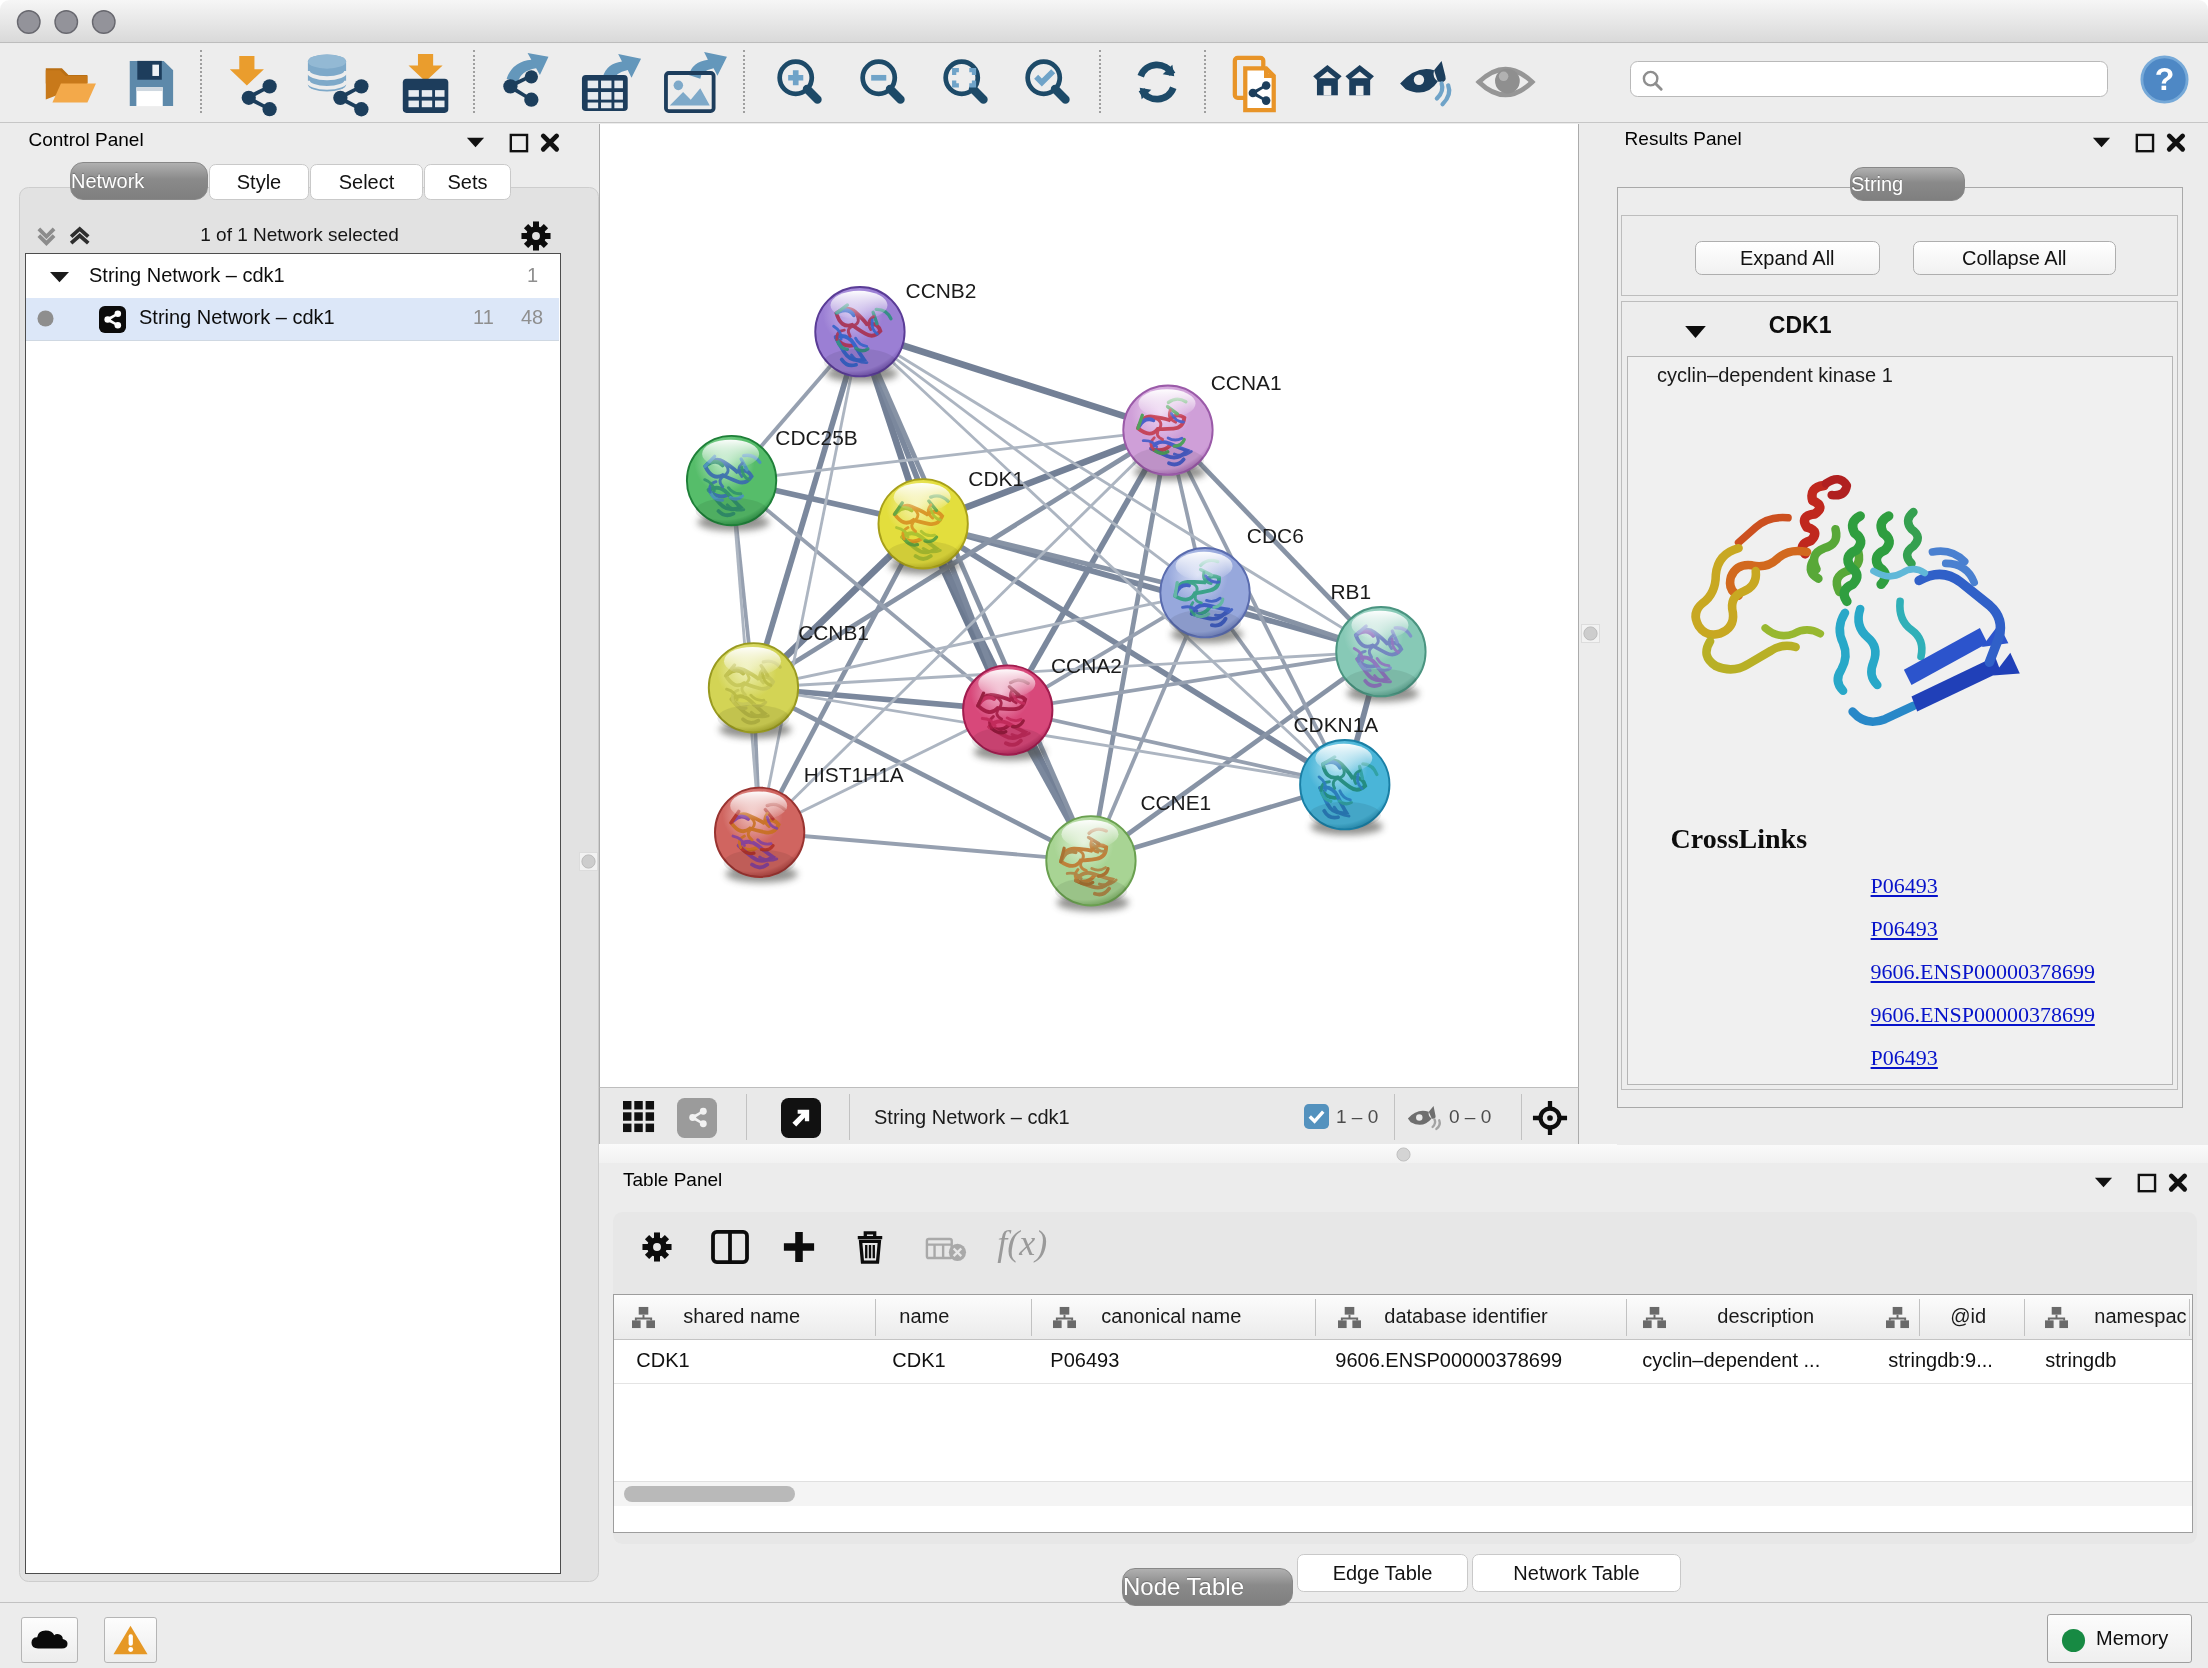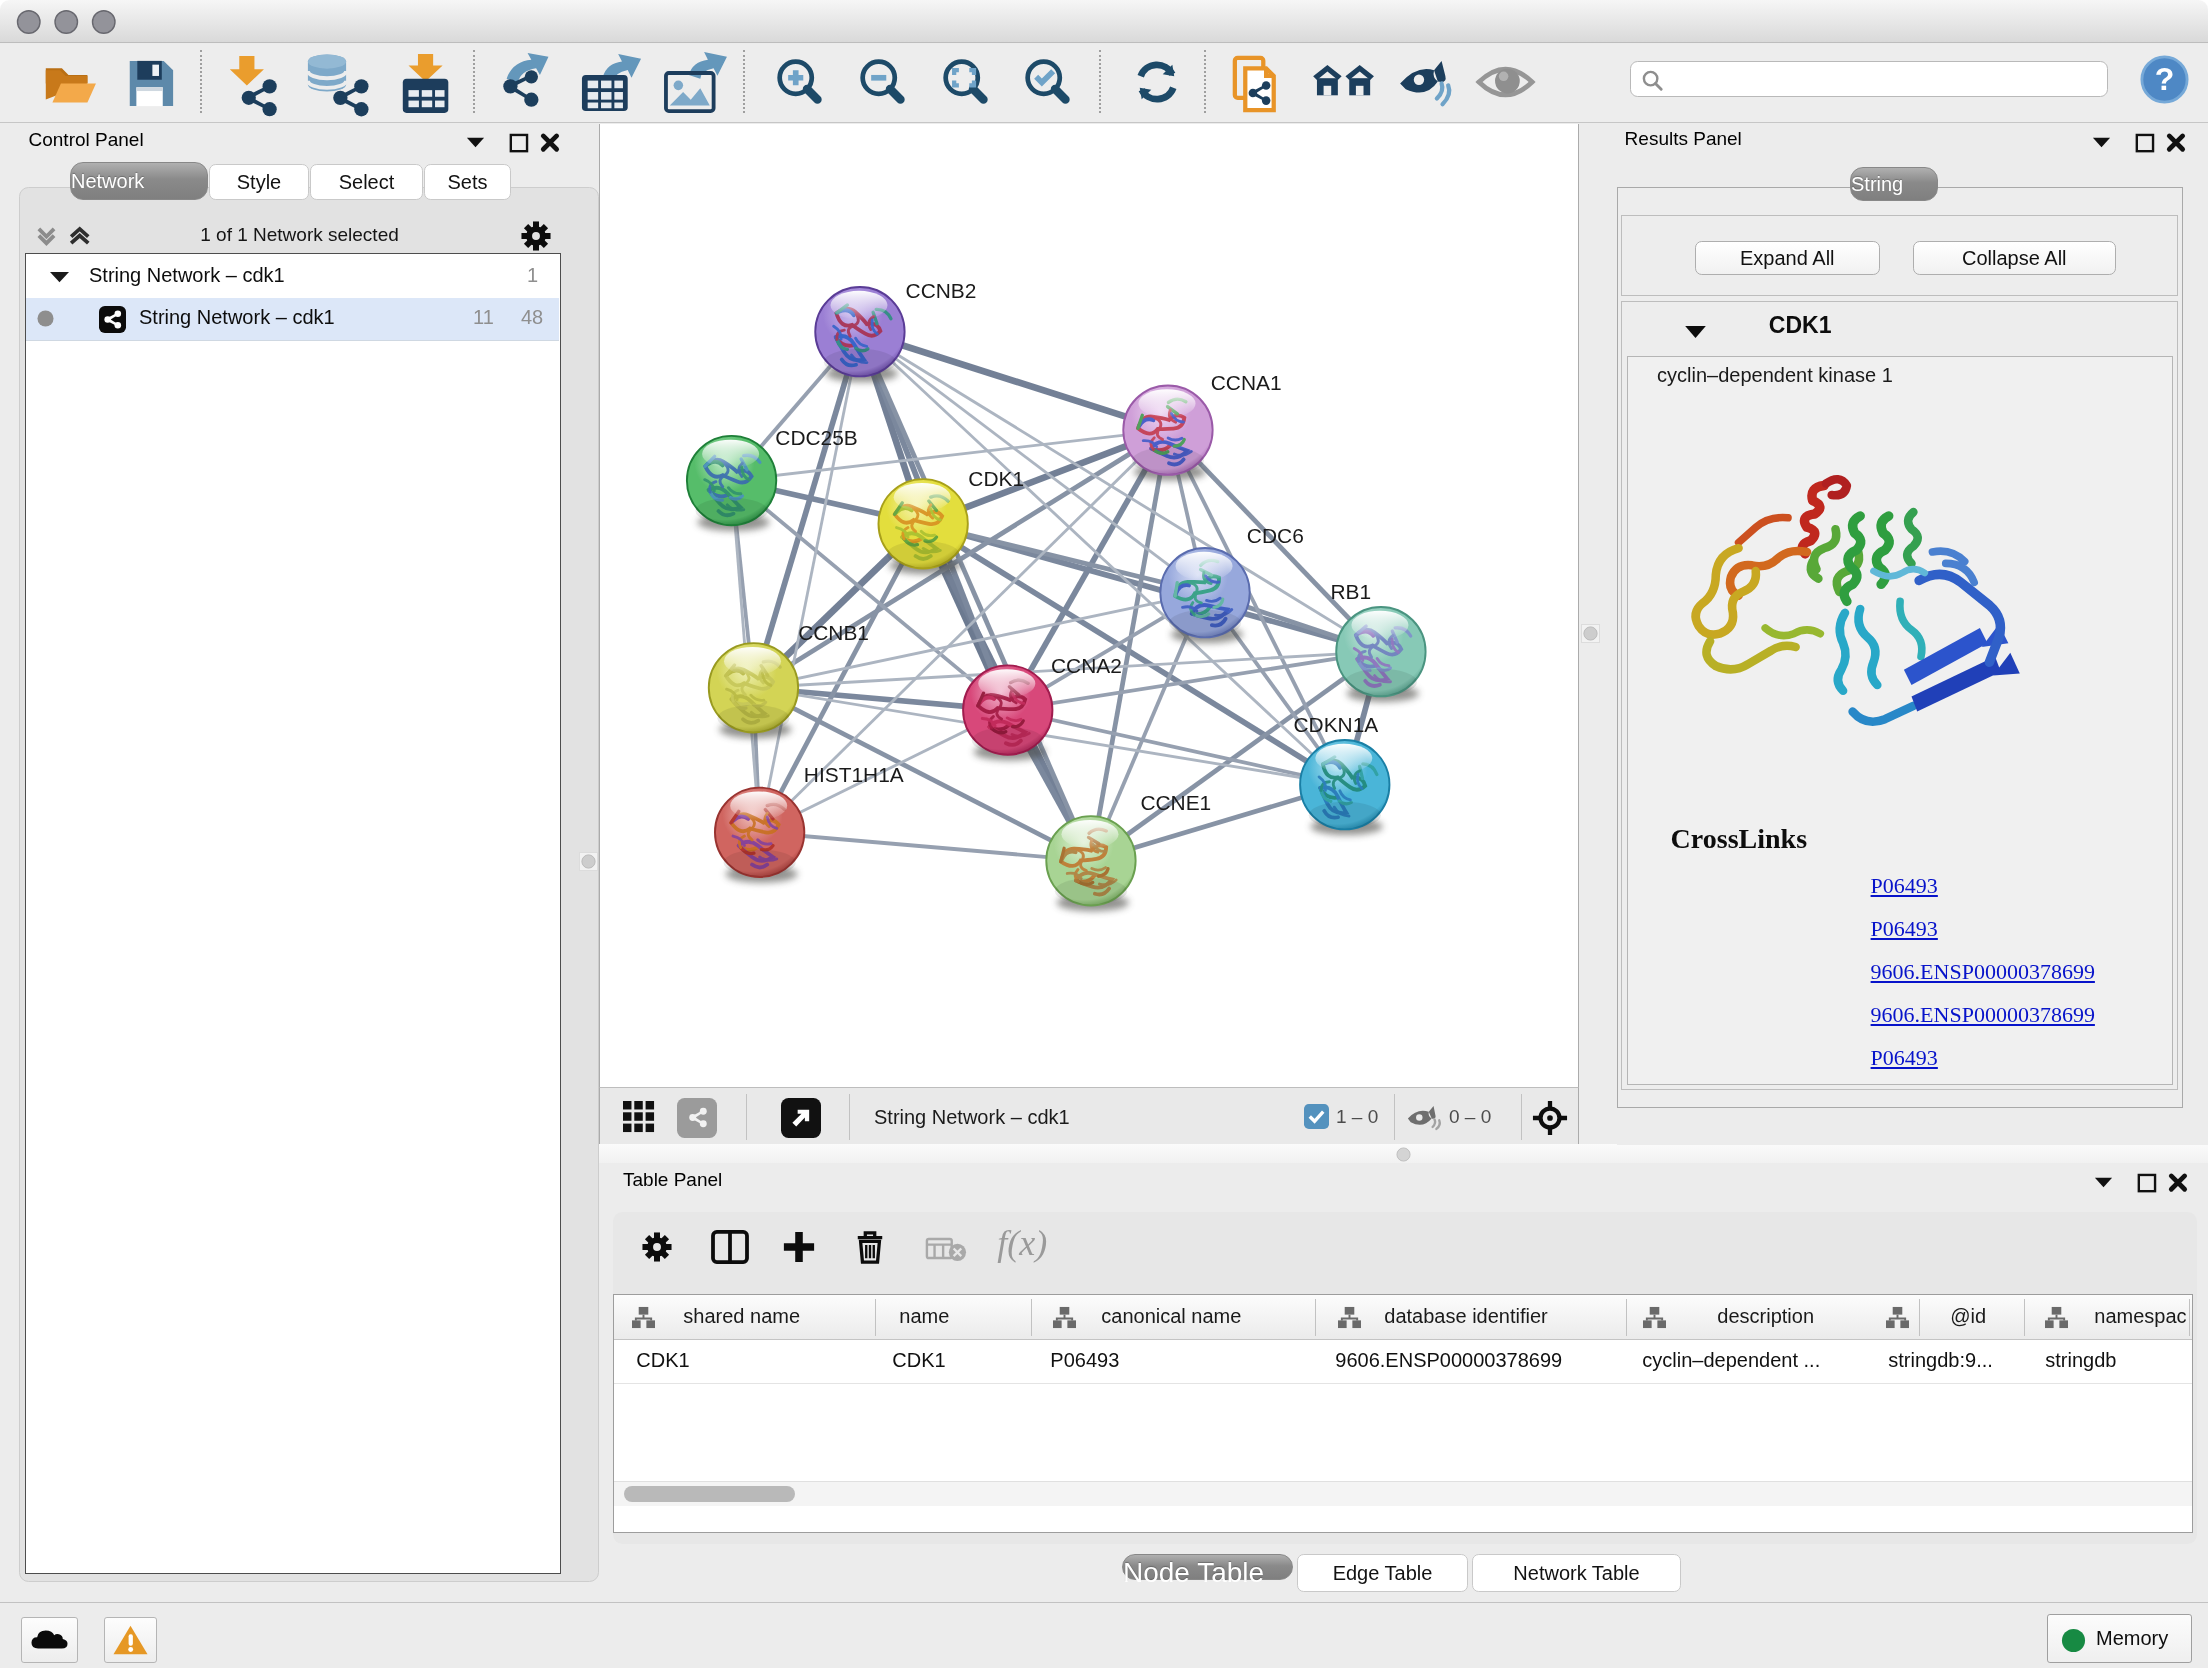--- a/index.html
+++ b/index.html
@@ -588,21 +588,21 @@
 </div>
 
 <div class="abs" id="rpanel" style="left:1617px;top:124px;width:592px;height:1021px;background:#ececec">
   <div class="abs paneltitle" style="left:7.6px;top:3.8px">Results Panel</div>
   <svg class="abs" style="left:474px;top:9.5px" width="105" height="21" viewBox="0 0 110 22">
     <path d="M2 4 L20 4 L11 14 Z" fill="#111"></path>
     <rect x="48" y="1" width="17" height="17" fill="none" stroke="#111" stroke-width="2.5"></rect>
     <path d="M82 2 L96 16 M96 2 L82 16" stroke="#111" stroke-width="5" stroke-linecap="round"></path>
   </svg>
   <div class="abs" style="left:0px;top:63px;width:566px;height:921px;background:#ededed;border:1px solid #a9a9a9"></div>
-  <div class="abs graytab" style="left:233px;top:43px;width:88px;height:34px;font-size:20px;line-height:32px">String</div>
+  <div class="abs graytab" style="left:233px;top:43px;width:115px;height:34px;font-size:20px;line-height:32px">String</div>
   <div class="abs" style="left:3.8px;top:91px;width:557px;height:81px;background:#ededed;border:1px solid #bdbdbd">
     <div class="abs" style="left:73px;top:25px;width:185px;height:34px;background:linear-gradient(#fff,#f1f1f1);border:1px solid #aeaeae;border-radius:6.7px;font-size:20px;text-align:center;line-height:32px;color:#111">Expand All</div>
     <div class="abs" style="left:291px;top:25px;width:203px;height:34px;background:linear-gradient(#fff,#f1f1f1);border:1px solid #aeaeae;border-radius:6.7px;font-size:20px;text-align:center;line-height:32px;color:#111">Collapse All</div>
   </div>
   <div class="abs" style="left:3.8px;top:177px;width:557px;height:789px;background:#ededed;border:1px solid #bdbdbd">
     <svg class="abs" style="left:61px;top:22px" width="25" height="15" viewBox="0 0 26 16">
         <path d="M2 2 L24 2 L13 15 Z" fill="#0d0d0d"></path>
       </svg>
     <div class="abs" style="left:147px;top:9.5px;font-size:23px;font-weight:bold;color:#0d0d0d">CDK1</div>
     <div class="abs" style="left:4.8px;top:54px;width:546px;height:729px;background:#f0f0f0;border:1px solid #b5b5b5">
@@ -759,17 +759,17 @@
         <div class="abs" style="left:721px;top:8.6px;font-size:20px;color:#111">9606.ENSP00000378699</div>
         <div class="abs" style="left:1028px;top:8.6px;font-size:20px;color:#111">cyclin–dependent ...</div>
         <div class="abs" style="left:1274px;top:8.6px;font-size:20px;color:#111">stringdb:9...</div>
         <div class="abs" style="left:1431px;top:8.6px;font-size:20px;color:#111">stringdb</div>
       </div>
       <div class="abs" style="left:0;top:186px;width:1578px;height:25px;background:#f4f4f4;border-top:1px solid #e0e0e0">
         <div class="abs" style="left:9.5px;top:3.8px;width:171px;height:16px;background:#b9b9b9;border-radius:8.6px"></div>
       </div>
     </div>
   </div>
-  <div class="abs graytab" style="left:523px;top:391px;width:171px;height:26px;font-size:28px;line-height:36px">Node Table</div>
+  <div class="abs graytab" style="left:523px;top:405px;width:171px;height:38px;font-size:24px;line-height:36px">Node Table</div>
   <div class="abs whitetab" style="left:698px;top:391px;width:171px;height:38px;font-size:20px;line-height:36px">Edge Table</div>
   <div class="abs whitetab" style="left:873px;top:391px;width:209px;height:38px;font-size:20px;line-height:36px">Network Table</div>
 </div>
 
 
 </body></html>

